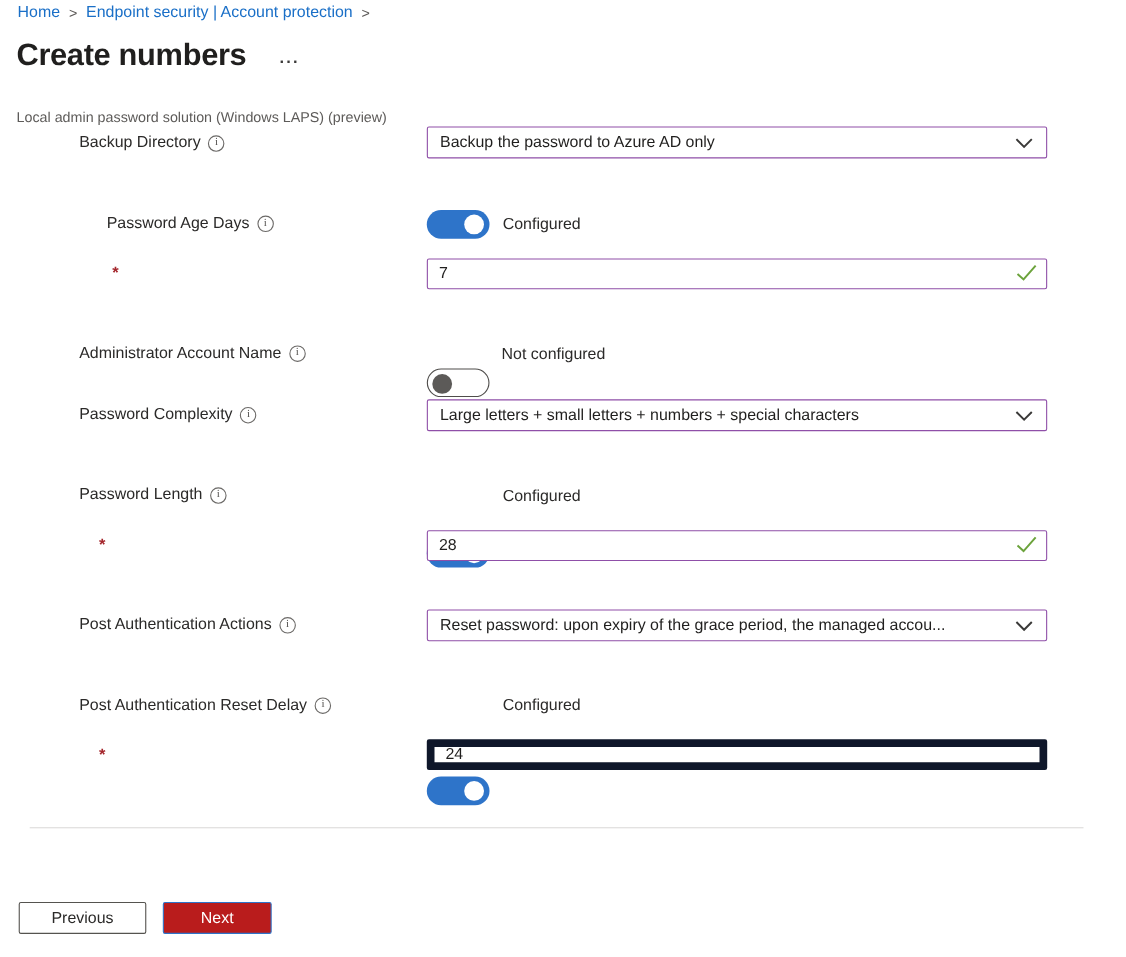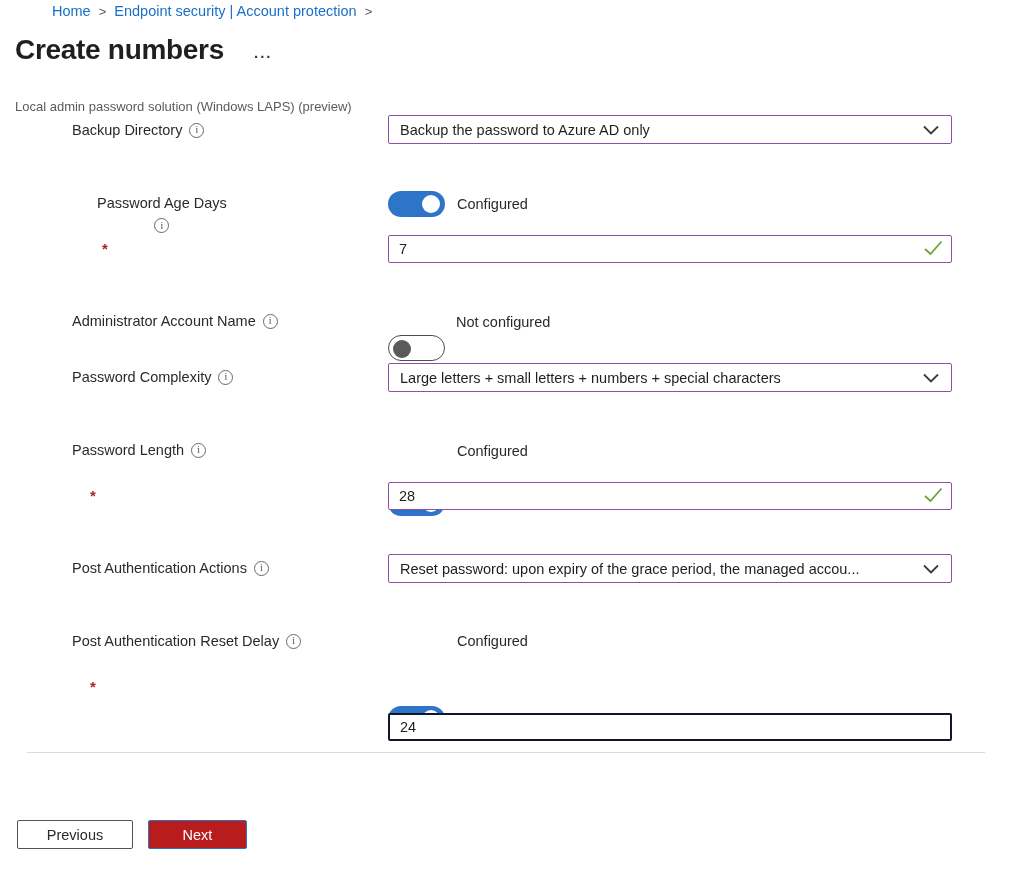--- a/index.html
+++ b/index.html
@@ -5,21 +5,21 @@
   * { margin:0; padding:0; box-sizing:border-box; }
   html,body { background:#ffffff; }
   body {
     width:1024px; height:870px; position:relative; overflow:hidden;
     font-family:"Liberation Sans","DejaVu Sans",sans-serif;
     color:#252423; font-size:14.5px;
   }
   .abs { position:absolute; }
 
   
-  .breadcrumb { left:16px; top:3px; display:flex; align-items:center; font-size:14.5px;margin-left:36px; }
+  .breadcrumb { left:16px; top:3px; display:flex; align-items:center; font-size:14.5px; }
   .crumb-link { color:#1a6fc7; cursor:pointer; text-decoration:none; }
   .crumb-sep { color:#5d5a58; margin:0 8px; font-size:13px; }
 
   
   .page-title { left:15px; top:34px; font-size:28px; font-weight:700; color:#201f1e; letter-spacing:-0.3px; display:flex; align-items:center; }
   .title-ellipsis { margin-left:30px; font-size:15px; font-weight:700; color:#3b3a39; letter-spacing:2px; transform:translateY(2px); }
   .page-subtitle { left:15px; top:77px; font-size:13px; color:#5d5b59;margin-top:22px; }
 
   
   .field-label { display:flex; align-items:center; gap:7px; color:#2b2a29; white-space:nowrap; }
@@ -49,21 +49,21 @@
   .toggle.off .knob { left:4px; top:3.5px; background:#5c5a58; }
   .toggle-label { color:#2b2a29; }
 
   
   .txt-input-wrap { left:388px; width:564px; height:28px; }
   .txt-input {
     width:100%; height:100%; border:1.5px solid #8f4fa8; border-radius:2px;
     padding:0 30px 0 10px; font-size:14.5px; color:#201f1e;
     font-family:"Liberation Sans","DejaVu Sans",sans-serif; outline:none; background:#fff;
   }
-  .txt-input.plain { border:2px solid #0f172a;margin-top:41px; }
+  .txt-input.plain { border:7px solid #0f172a; }
   .valid-check { position:absolute; right:9px; top:5px; pointer-events:none; }
 
   
   .divider { left:27px; top:752px; width:958px; height:1px; background:#dddbda; }
 
   
   .btn { height:29px; border-radius:2px; font-size:14.5px; font-weight:400;
          display:flex; align-items:center; justify-content:center; cursor:pointer;
          font-family:"Liberation Sans","DejaVu Sans",sans-serif; }
   .btn-secondary { left:17px; top:820px; width:116px; background:#fff; border:1px solid #55534f; color:#2b2a29; }
@@ -89,21 +89,21 @@
   <span>Backup Directory</span>
   <span class="info-icon">i</span>
 </div>
 <div class="abs dropdown" style="top:115px;">
   <span>Backup the password to Azure AD only</span>
   <svg class="chev" width="16" height="10" viewBox="0 0 16 10">
       <polyline points="1,1.5 8,8.5 15,1.5" fill="none" stroke="#3b3a39" stroke-width="1.8"></polyline>
     </svg>
 </div>
 
-<div class="abs field-label" style="left:97px; top:195px;flex-direction:column;">
+<div class="abs field-label" style="left:97px; top:195px;">
   <span>Password Age Days</span>
   <span class="info-icon">i</span>
 </div>
 <div class="abs toggle on" style="left:388px; top:191px;">
   <span class="knob"></span>
 </div>
 <div class="abs toggle-label" style="left:457px; top:196px;">Configured</div>
 <div class="abs req-star" style="left:102px; top:240px;">*</div>
 <div class="abs txt-input-wrap" style="top:235px;">
   <input class="txt-input" type="text" value="7" style="">

